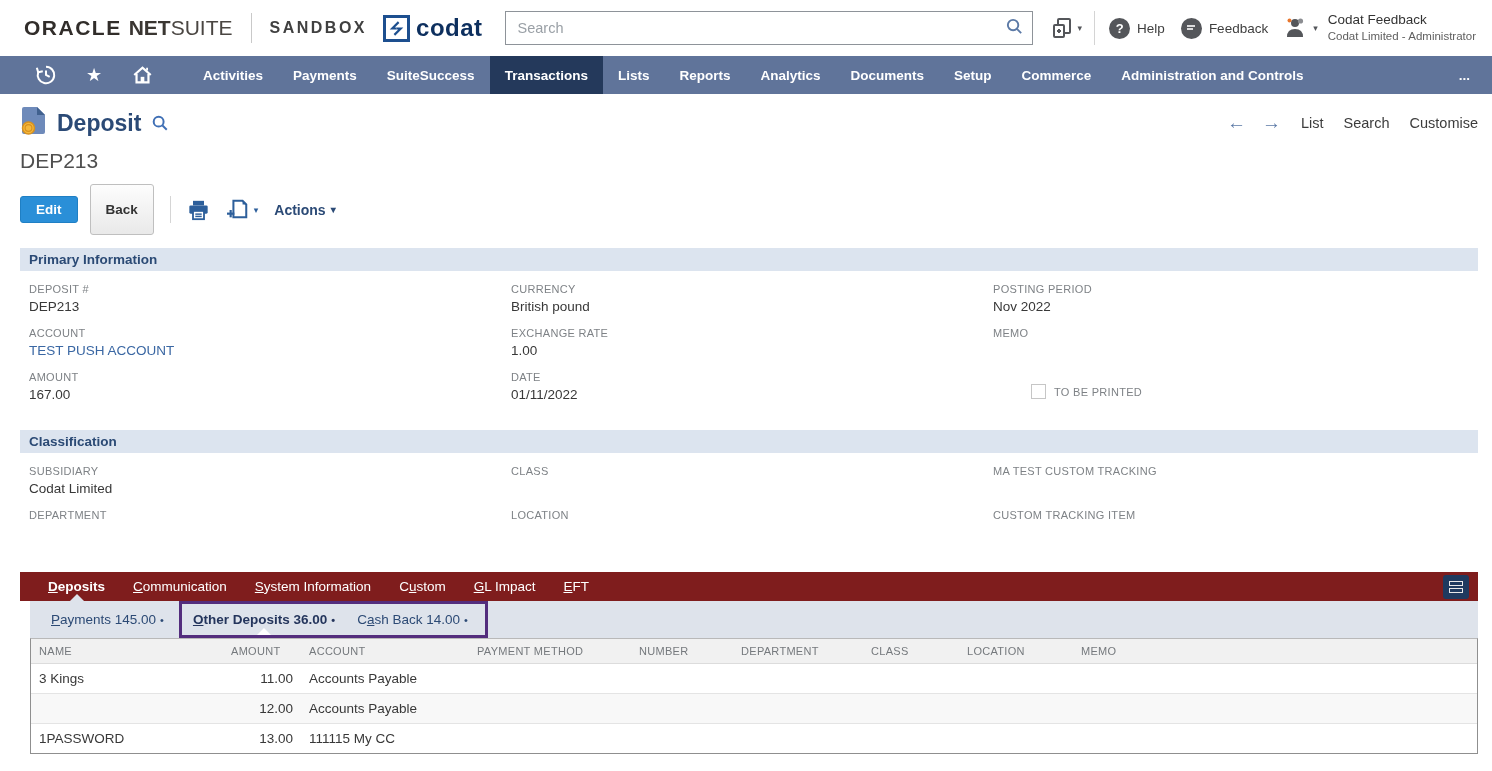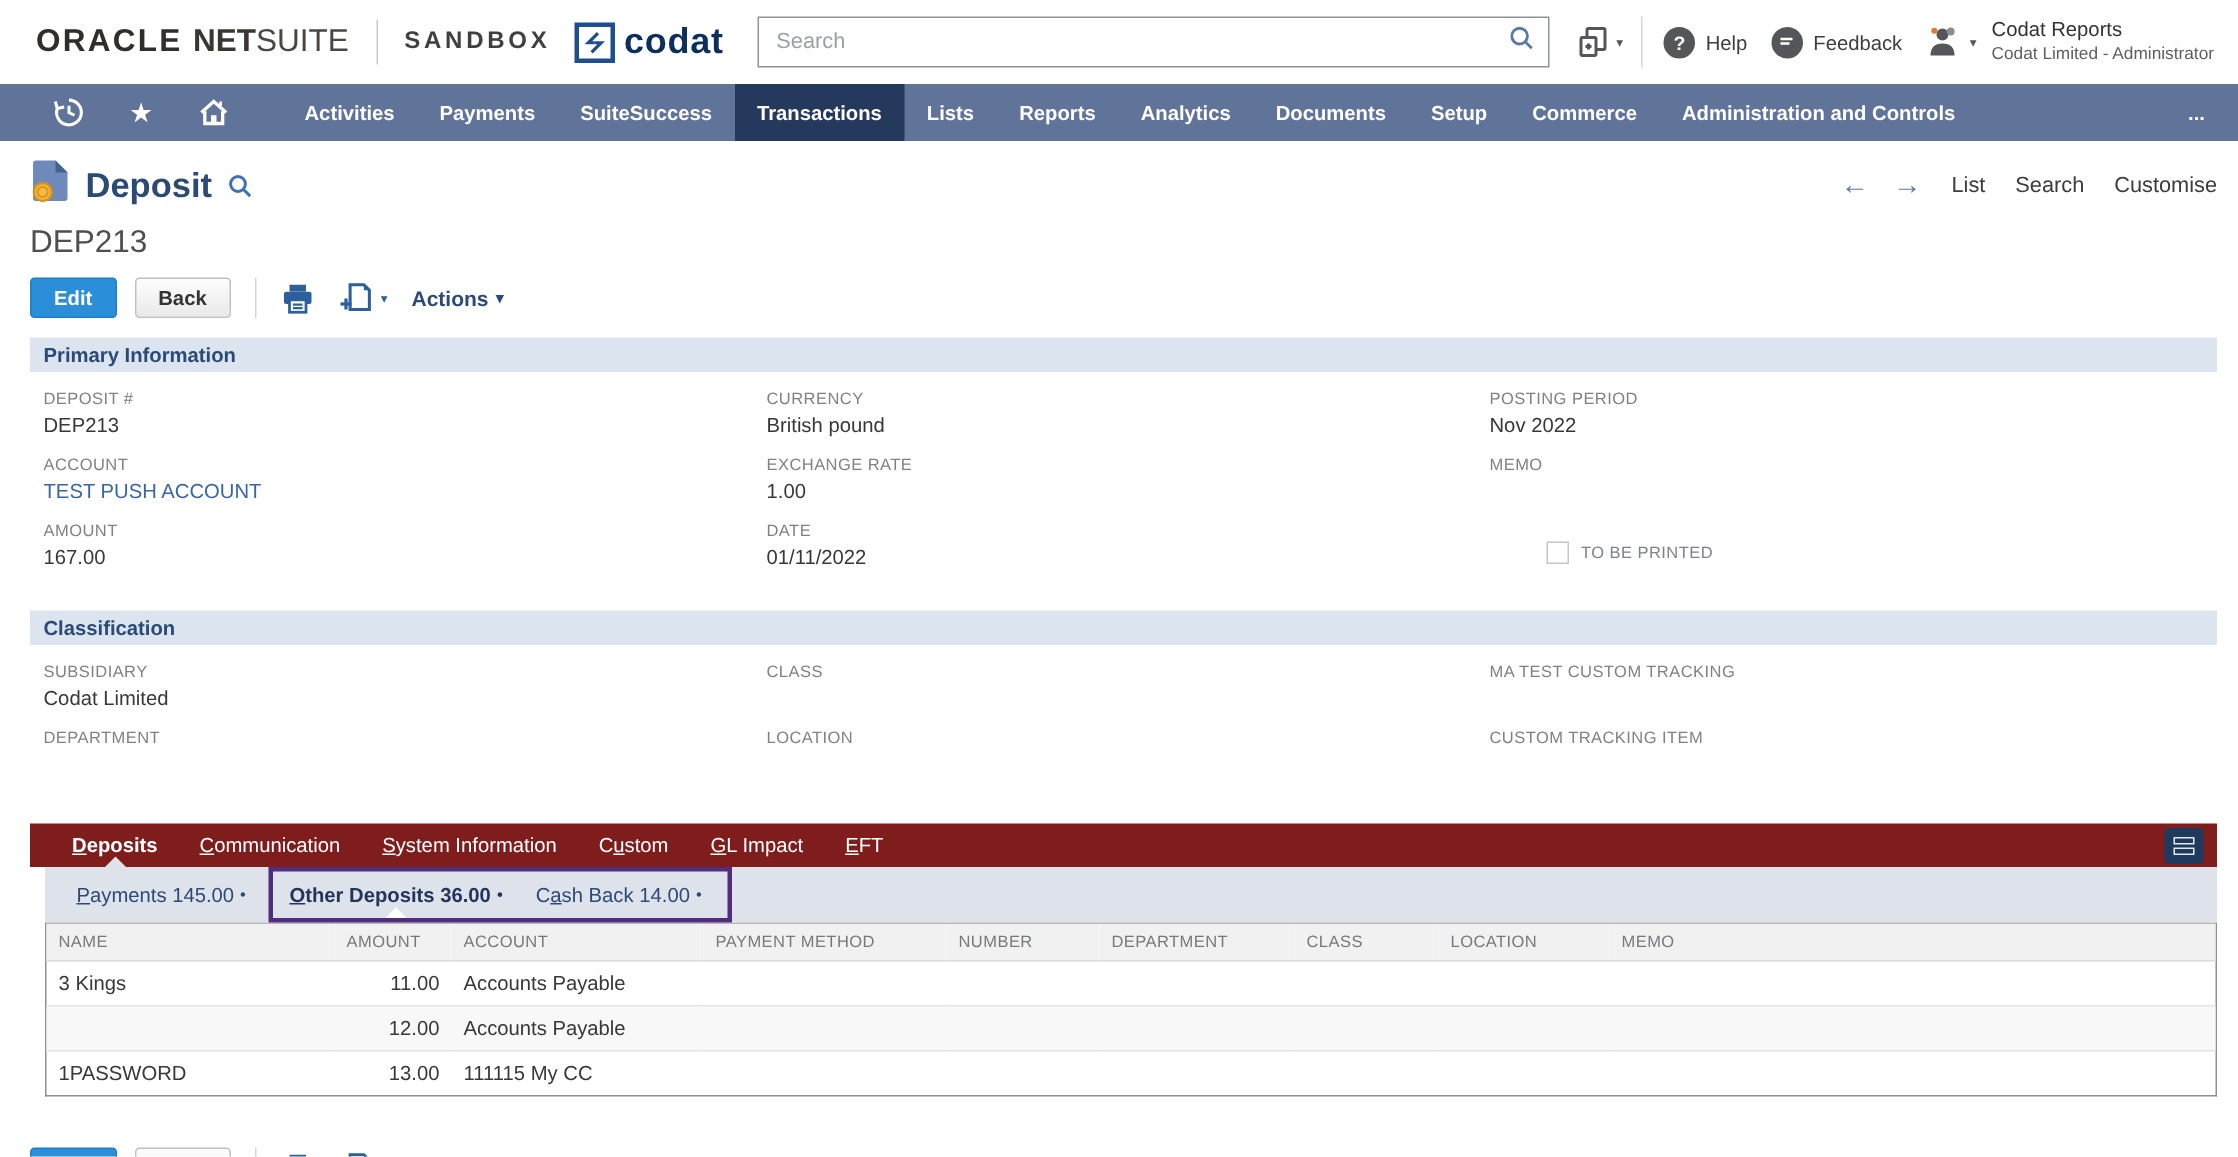--- a/index.html
+++ b/index.html
@@ -44,21 +44,21 @@
   .main { padding:12px 14px 0 20px; }
   .title-row { display:flex; align-items:center; }
   .page-title { font-size:23px; font-weight:700; color:#2b4a76; margin-left:10px; }
   .title-search { margin-left:10px; display:flex; }
   .title-links { margin-left:auto; display:flex; align-items:center; font-size:14.5px; color:#3c3c3c; }
   .nav-arrow { color:#5b79a6; font-size:19px; font-weight:700; margin-left:16px; }
   .tlink { margin-left:20px; cursor:pointer; }
   .record-id { font-size:21px; color:#4f4f4f; margin-top:9px; }
   .btn-row { margin-top:11px; display:flex; align-items:center; }
   .btn-primary { background:#2a8fd8; border:1px solid #1f7fc4; color:#fff; font-weight:700; font-size:13.5px; padding:5px 15px; border-radius:3px; font-family:inherit; cursor:pointer; }
-  .btn-secondary { background:linear-gradient(#fdfdfd,#e9e9e9); border:1px solid #bfbfbf; color:#333; font-weight:700; font-size:13.5px; padding:5px 15px; border-radius:3px; margin-left:12px; font-family:inherit; cursor:pointer; }
+  .btn-secondary { background:linear-gradient(#fdfdfd,#e9e9e9); border:1px solid #bfbfbf; color:#333; font-weight:700; font-size:13.5px; padding:17px 15px; border-radius:3px; margin-left:12px; font-family:inherit; cursor:pointer; }
   .btn-vdiv { width:1px; height:27px; background:#d5d5d5; margin:0 16px; }
   .tool-ic { margin-right:16px; display:flex; align-items:center; cursor:pointer; }
   .actions { color:#2b4a76; font-weight:700; font-size:14px; display:flex; align-items:center; cursor:pointer; }
   .actions .caret { color:#2b4a76; font-size:10px; margin-left:5px; }
   
   .section-header { background:#dce4ef; color:#2b4a75; font-weight:700; font-size:13.5px; padding:4px 9px; margin-top:13px; }
   .fields-grid { display:grid; grid-template-columns:482px 482px 1fr; padding:12px 0 2px 9px; }
   .field { height:44px; }
   .field-label { font-size:11px; color:#7e8286; letter-spacing:.3px; margin-bottom:4px; }
   .field-value { font-size:13.5px; color:#383838; min-height:16px; }
@@ -144,21 +144,21 @@
     <span class="hdr-icon">
       <svg width="26" height="24" viewBox="0 0 26 24">
           <circle cx="11" cy="7" r="4" fill="#54565a"></circle>
           <path d="M3 21 q0 -8 8 -8 q8 0 8 8 z" fill="#54565a"></path>
           <circle cx="16.5" cy="5" r="2.6" fill="#8b8d91"></circle>
           <circle cx="5.5" cy="4.5" r="2" fill="#e8762c"></circle>
         </svg>
       <span class="caret">▾</span>
     </span>
     <div class="userblock">
-      <div class="user-name">Codat Reports</div>
+      <div class="user-name">Codat Feedback</div>
       <div class="user-role">Codat Limited - Administrator</div>
     </div>
   </div>
 </div>
 
 <div class="nav">
   <div class="nav-icons">
     <span class="nico">
       <svg width="22" height="22" viewBox="0 0 24 24">
           <path d="M12 3 a9 9 0 1 1 -8.5 6" fill="none" stroke="#fff" stroke-width="2.2"></path>

